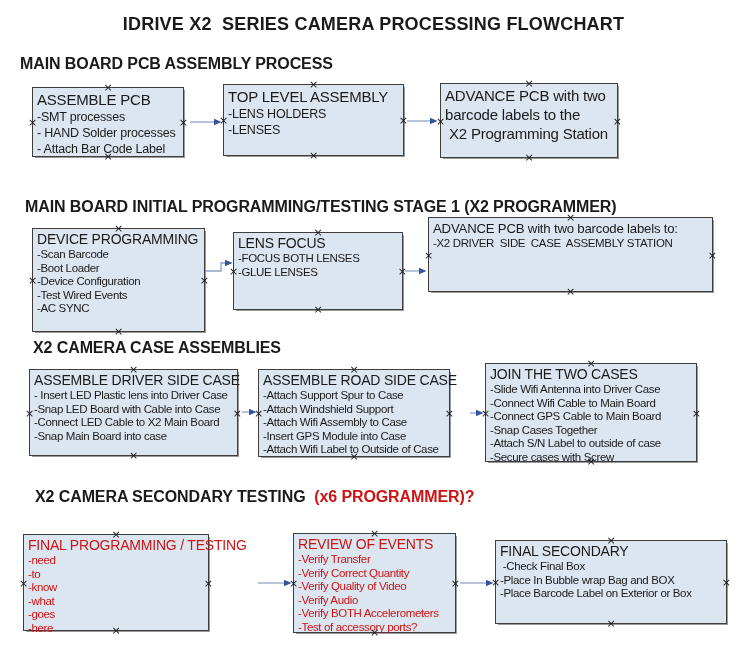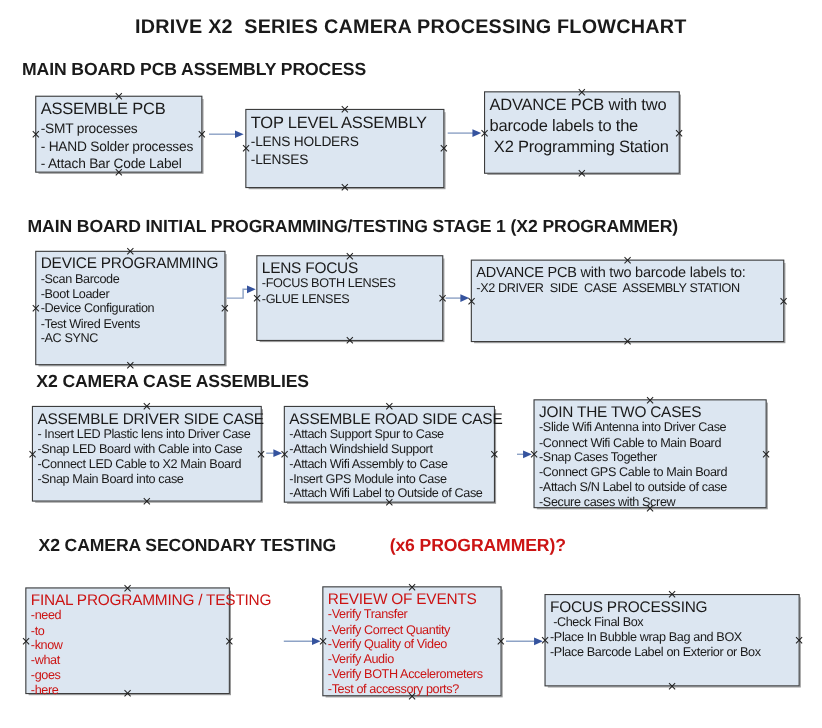--- a/index.html
+++ b/index.html
@@ -1,20 +1,20 @@
 <!DOCTYPE html>
 <html style="--text: #1a1a1a; --red-text: #cc1414; --box-fill: #dce6f1; --box-border: #3d3d3d; --box-shadow: #9a9a9a; --arrow-line: #8ea3c6; --arrow-head: #35539e;"><head>
 <meta charset="utf-8">
 <style>
   html,body{margin:0;padding:0;background:#fff;}
   body{font-family:"Liberation Sans",sans-serif;}
   #canvas{position:relative;width:747px;height:662px;background:#fff;overflow:hidden;color:var(--text,#1a1a1a);}
   .page-title{position:absolute;top:14px;left:0;width:747px;text-align:center;font-weight:bold;font-size:18px;letter-spacing:.2px;white-space:pre;}
   .section-heading{position:absolute;font-weight:bold;font-size:16px;white-space:pre;letter-spacing:-.1px;}
-  .red-part{color:var(--red-text,#cc1414);margin-left:40px;}
+  .red-part{color:var(--red-text,#cc1414);}
   .flow-box{position:absolute;box-sizing:border-box;background:var(--box-fill,#dce6f1);border:1px solid var(--box-border,#3d3d3d);box-shadow:2px 2px 0 -1px var(--box-shadow,#9a9a9a);padding:2px 4px;}
   .box-title{font-weight:normal;font-size:14px;line-height:17px;letter-spacing:-.2px;white-space:pre;}
   .box-items{margin:0;}
   .box-item{font-size:11.5px;line-height:13.5px;letter-spacing:-.35px;white-space:pre;}
   .row1 .box-title{font-size:15px;line-height:19px;}
   .row1 .box-item{font-size:12.5px;line-height:16px;letter-spacing:-.2px;}
   .title-sm .box-title{font-size:13.2px;}
   .red .box-title,.red .box-item{color:var(--red-text,#cc1414);}
   .cp{position:absolute;font-size:11px;line-height:1;color:#1c1c1c;font-family:"DejaVu Sans",sans-serif;}
   .cp-t{top:-6px;left:50%;transform:translateX(-50%);}
@@ -41,21 +41,21 @@
     <div class="box-items">
         <div class="box-item">-SMT processes</div>
         <div class="box-item">- HAND Solder processes</div>
         <div class="box-item">- Attach Bar Code Label</div>
       </div>
   <span class="cp cp-t">×</span>
       <span class="cp cp-b">×</span>
       <span class="cp cp-l">×</span>
       <span class="cp cp-r">×</span>
     </div>
-  <div class="flow-box row1" style="left:223px;top:84px;width:181px;height:72px;margin-top:15px;">
+  <div class="flow-box row1" style="left:223px;top:84px;width:181px;height:72px;">
     <div class="box-title">TOP LEVEL ASSEMBLY</div>
     <div class="box-items">
         <div class="box-item">-LENS HOLDERS</div>
         <div class="box-item">-LENSES</div>
       </div>
   <span class="cp cp-t">×</span>
       <span class="cp cp-b">×</span>
       <span class="cp cp-l">×</span>
       <span class="cp cp-r">×</span>
     </div>
@@ -88,21 +88,21 @@
     <div class="box-title">LENS FOCUS</div>
     <div class="box-items">
         <div class="box-item">-FOCUS BOTH LENSES</div>
         <div class="box-item">-GLUE LENSES</div>
       </div>
   <span class="cp cp-t">×</span>
       <span class="cp cp-b">×</span>
       <span class="cp cp-l">×</span>
       <span class="cp cp-r">×</span>
     </div>
-  <div class="flow-box title-sm" style="left:428px;top:236px;width:285px;height:75px;">
+  <div class="flow-box title-sm" style="left:428px;top:217px;width:285px;height:75px;">
     <div class="box-title">ADVANCE PCB with two barcode labels to:</div>
     <div class="box-items">
         <div class="box-item">-X2 DRIVER  SIDE  CASE  ASSEMBLY STATION</div>
       </div>
   <span class="cp cp-t">×</span>
       <span class="cp cp-b">×</span>
       <span class="cp cp-l">×</span>
       <span class="cp cp-r">×</span>
     </div>
 
@@ -131,22 +131,22 @@
   <span class="cp cp-t">×</span>
       <span class="cp cp-b">×</span>
       <span class="cp cp-l">×</span>
       <span class="cp cp-r">×</span>
     </div>
   <div class="flow-box" style="left:485px;top:363px;width:212px;height:99px;">
     <div class="box-title">JOIN THE TWO CASES</div>
     <div class="box-items">
         <div class="box-item">-Slide Wifi Antenna into Driver Case</div>
         <div class="box-item">-Connect Wifi Cable to Main Board</div>
+        <div class="box-item">-Connect GPS Cable to Main Board</div>
         <div class="box-item">-Snap Cases Together</div>
-        <div class="box-item">-Connect GPS Cable to Main Board</div>
         <div class="box-item">-Attach S/N Label to outside of case</div>
         <div class="box-item">-Secure cases with Screw</div>
       </div>
   <span class="cp cp-t">×</span>
       <span class="cp cp-b">×</span>
       <span class="cp cp-l">×</span>
       <span class="cp cp-r">×</span>
     </div>
 
   <div class="flow-box red" style="left:23px;top:534px;width:186px;height:97px;">
@@ -173,21 +173,21 @@
         <div class="box-item">-Verify Audio</div>
         <div class="box-item">-Verify BOTH Accelerometers</div>
         <div class="box-item">-Test of accessory ports?</div>
       </div>
   <span class="cp cp-t">×</span>
       <span class="cp cp-b">×</span>
       <span class="cp cp-l">×</span>
       <span class="cp cp-r">×</span>
     </div>
   <div class="flow-box" style="left:495px;top:540px;width:232px;height:84px;">
-    <div class="box-title">FOCUS PROCESSING</div>
+    <div class="box-title">FINAL SECONDARY</div>
     <div class="box-items">
         <div class="box-item"> -Check Final Box</div>
         <div class="box-item">-Place In Bubble wrap Bag and BOX</div>
         <div class="box-item">-Place Barcode Label on Exterior or Box</div>
       </div>
   <span class="cp cp-t">×</span>
       <span class="cp cp-b">×</span>
       <span class="cp cp-l">×</span>
       <span class="cp cp-r">×</span>
     </div>

